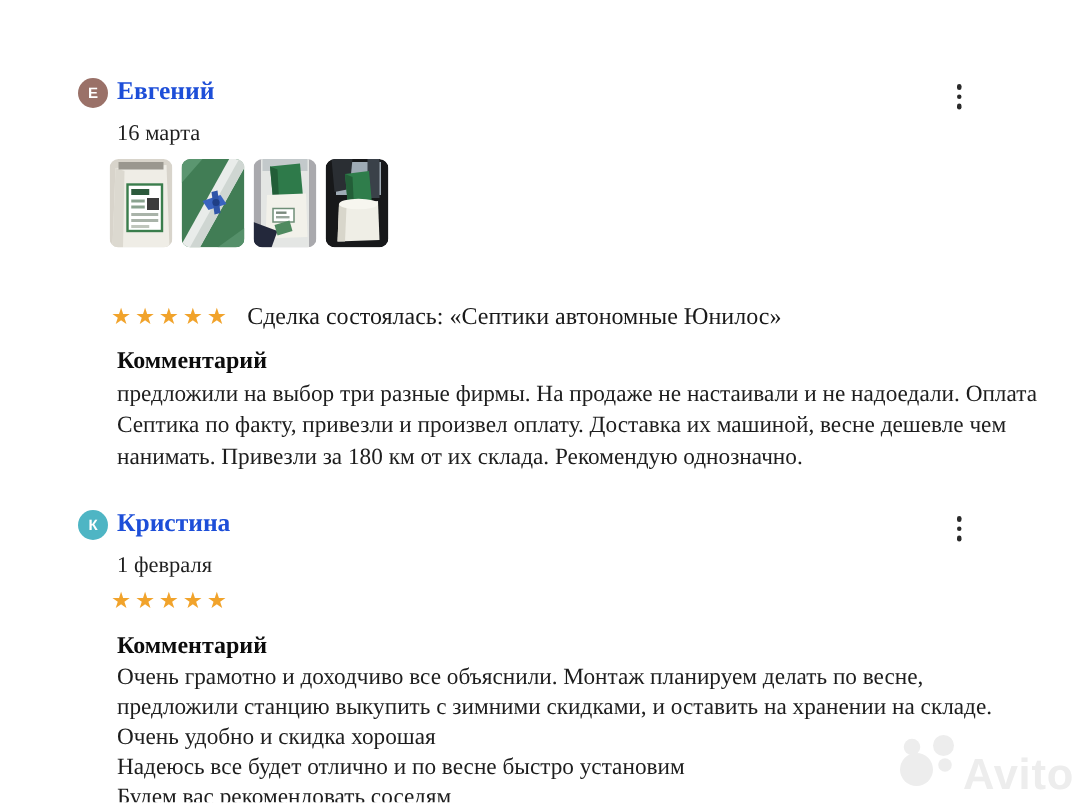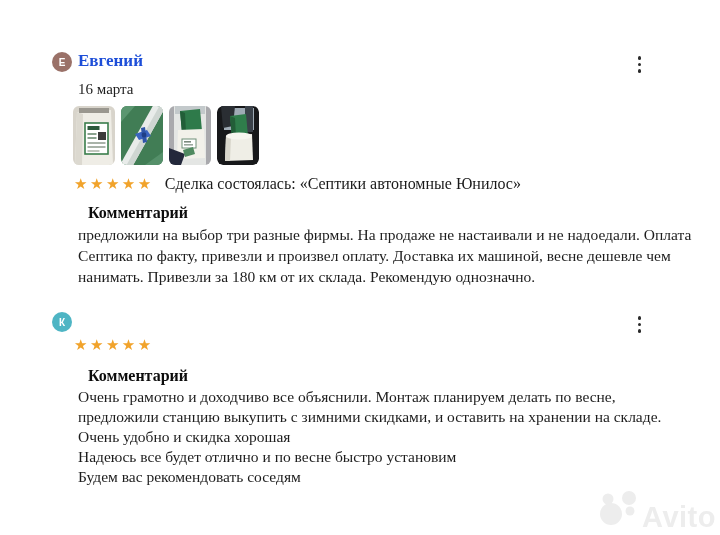--- a/index.html
+++ b/index.html
@@ -38,23 +38,23 @@
     width:42px;height:59px;border-radius:6px;overflow:hidden;
     flex:0 0 auto;display:block;
   }
   .photo svg{display:block;}
 
   .rating-row{margin:9px 0 0 22px;display:flex;align-items:baseline;gap:11px;}
   .stars{
     font-family:"DejaVu Sans", sans-serif;
     font-size:15px;letter-spacing:2.5px;line-height:20px;white-space:nowrap;
   }
-  .deal{font-size:16px;line-height:20px;color:#1a1a1a;}
-
-  .comment-label{margin:9px 0 0 36px;font-weight:bold;font-size:16px;line-height:19px;color:#0c0c0c;}
+  .deal{font-size:16px;line-height:20px;color:#1a1a1a;margin-top:28px;}
+
+  .comment-label{margin:9px 0 0 26px;font-weight:bold;font-size:16px;line-height:19px;color:#0c0c0c;}
   .comment{margin:2px 0 0 26px;font-size:15.5px;}
   .comment .line{line-height:21px;white-space:nowrap;}
   .comment.tight .line{line-height:20px;}
 
   .watermark{
     position:absolute;right:4px;bottom:3px;
     display:flex;align-items:flex-end;gap:2px;
     pointer-events:none;
   }
   .watermark-text{
@@ -150,20 +150,24 @@
       <div class="comment">
         <div class="line">предложили на выбор три разные фирмы. На продаже не настаивали и не надоедали. Оплата</div>
         <div class="line">Септика по факту, привезли и произвел оплату. Доставка их машиной, весне дешевле чем</div>
         <div class="line">нанимать. Привезли за 180 км от их склада. Рекомендую однозначно.</div>
       </div>
     </div>
 
     <div class="review">
       <div class="review-header">
         <div class="avatar" style="background: rgb(78, 181, 196);">К</div>
+        <div>
+          <div class="name">Кристина</div>
+          <div class="date">1 февраля</div>
+        </div>
       </div>
       <div class="kebab" aria-label="review options">
           <i></i>
           <i></i>
           <i></i>
         </div>
 
       <div class="rating-row" style="margin-top:3px;">
         <span class="stars" style="color: rgb(241, 163, 43);">★★★★★</span>
       </div>

